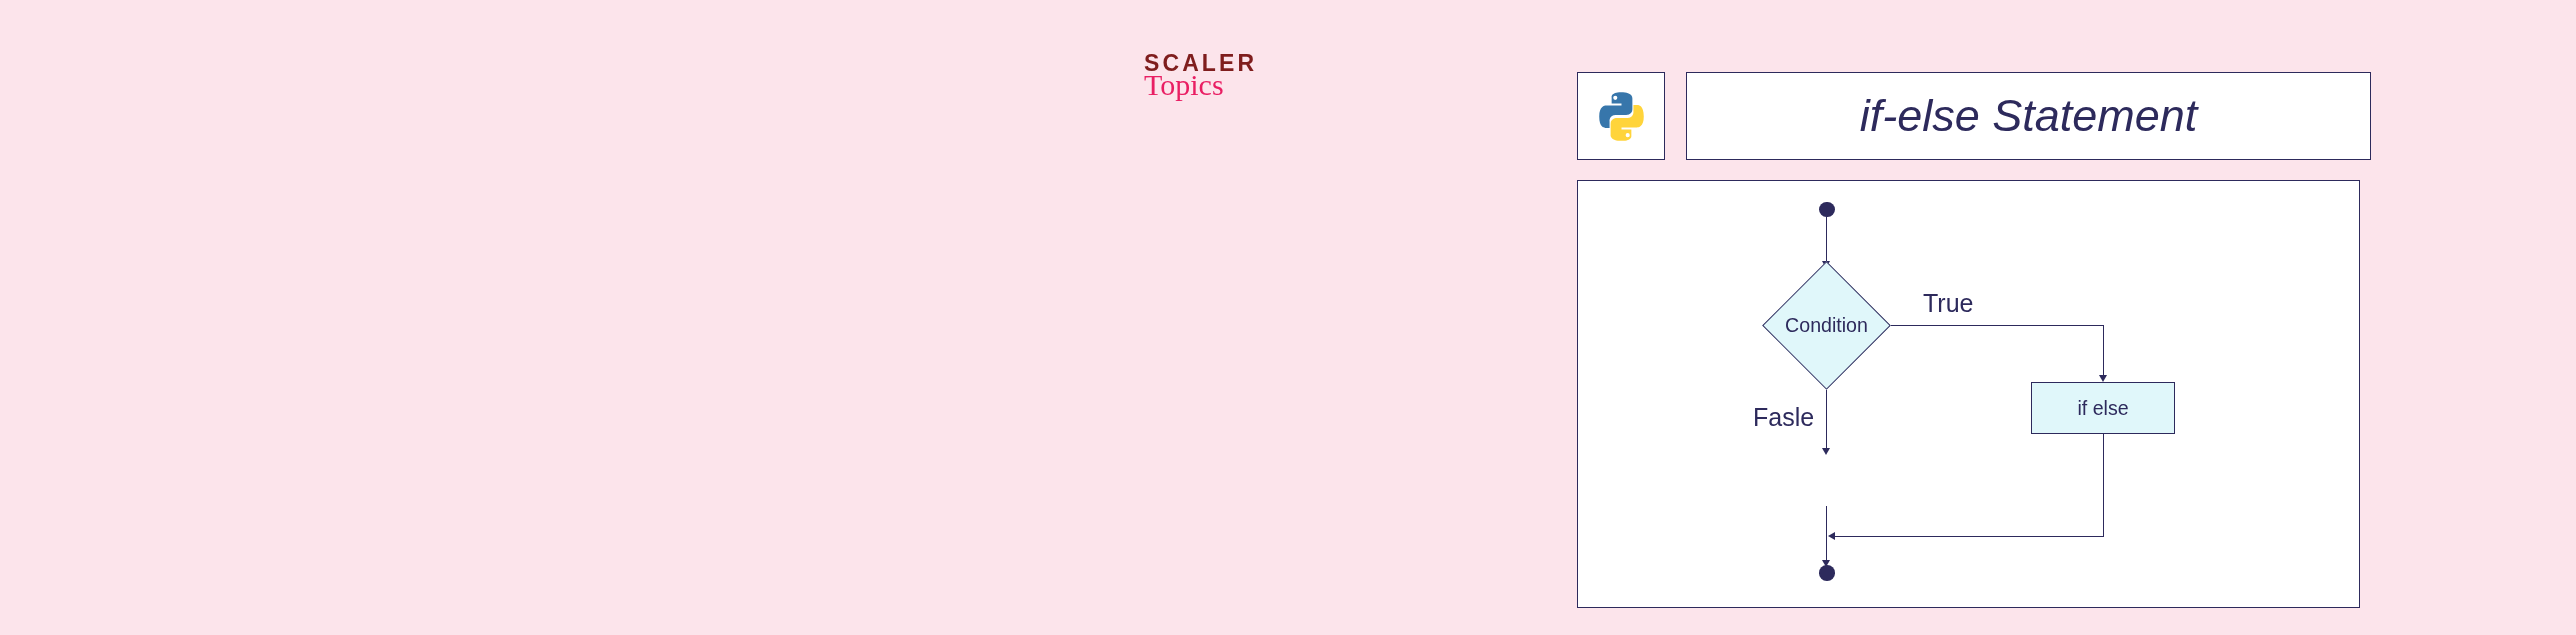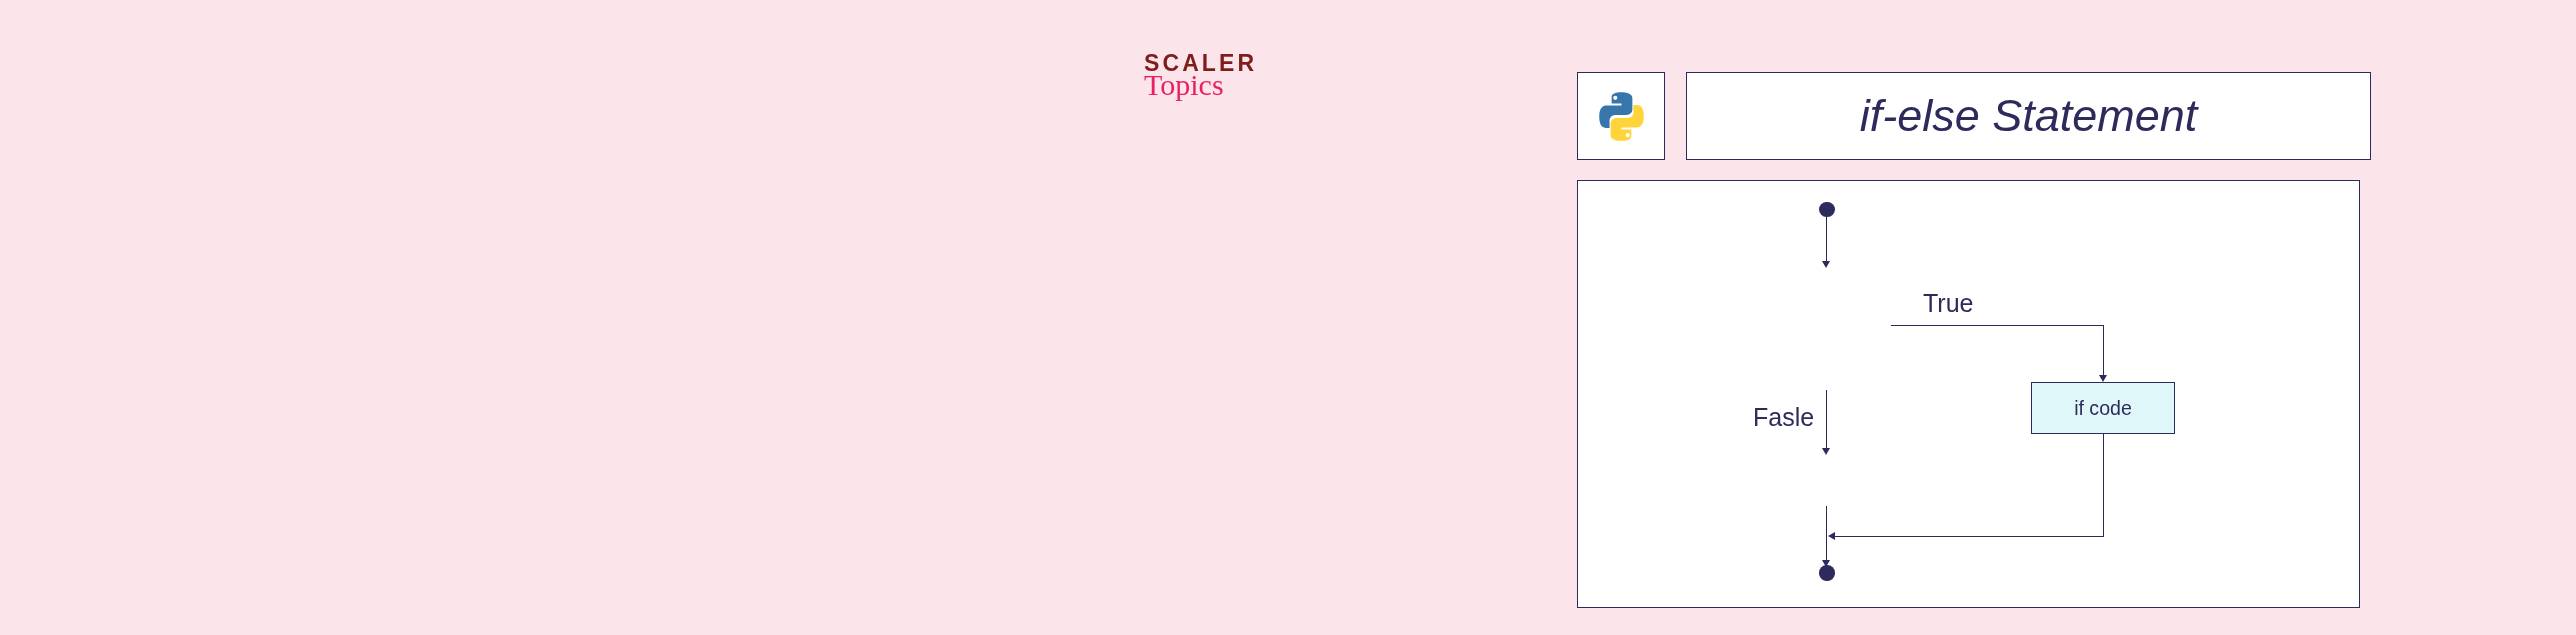--- a/index.html
+++ b/index.html
@@ -134,28 +134,32 @@
 </div>
 
 <div class="diagram-box">
   <div class="diagram-inner">
 
     <div class="start-dot"></div>
 
     <div class="line" style="left:248px; top:36px; width:1px; height:46px;"></div>
     <div class="arrow-down" style="left:244px; top:80px;"></div>
 
+    <div class="diamond">
+      <div class="diamond-shape"></div>
+      <span class="diamond-text">Condition</span>
+    </div>
 
     <div class="label label-true">True</div>
     <div class="line" style="left:313px; top:144px; width:213px; height:1px;"></div>
     <div class="line" style="left:525px; top:144px; width:1px; height:52px;"></div>
     <div class="arrow-down" style="left:521px; top:194px;"></div>
 
     <div class="box if-box">
-      <span>if code</span>
+      <span>if else</span>
     </div>
 
     <div class="label label-false">Fasle</div>
     <div class="line" style="left:248px; top:209px; width:1px; height:59px;"></div>
     <div class="arrow-down" style="left:244px; top:267px;"></div>
 
 
     <div class="line" style="left:248px; top:325px; width:1px; height:59px;"></div>
     <div class="arrow-down" style="left:244px; top:379px;"></div>
 

